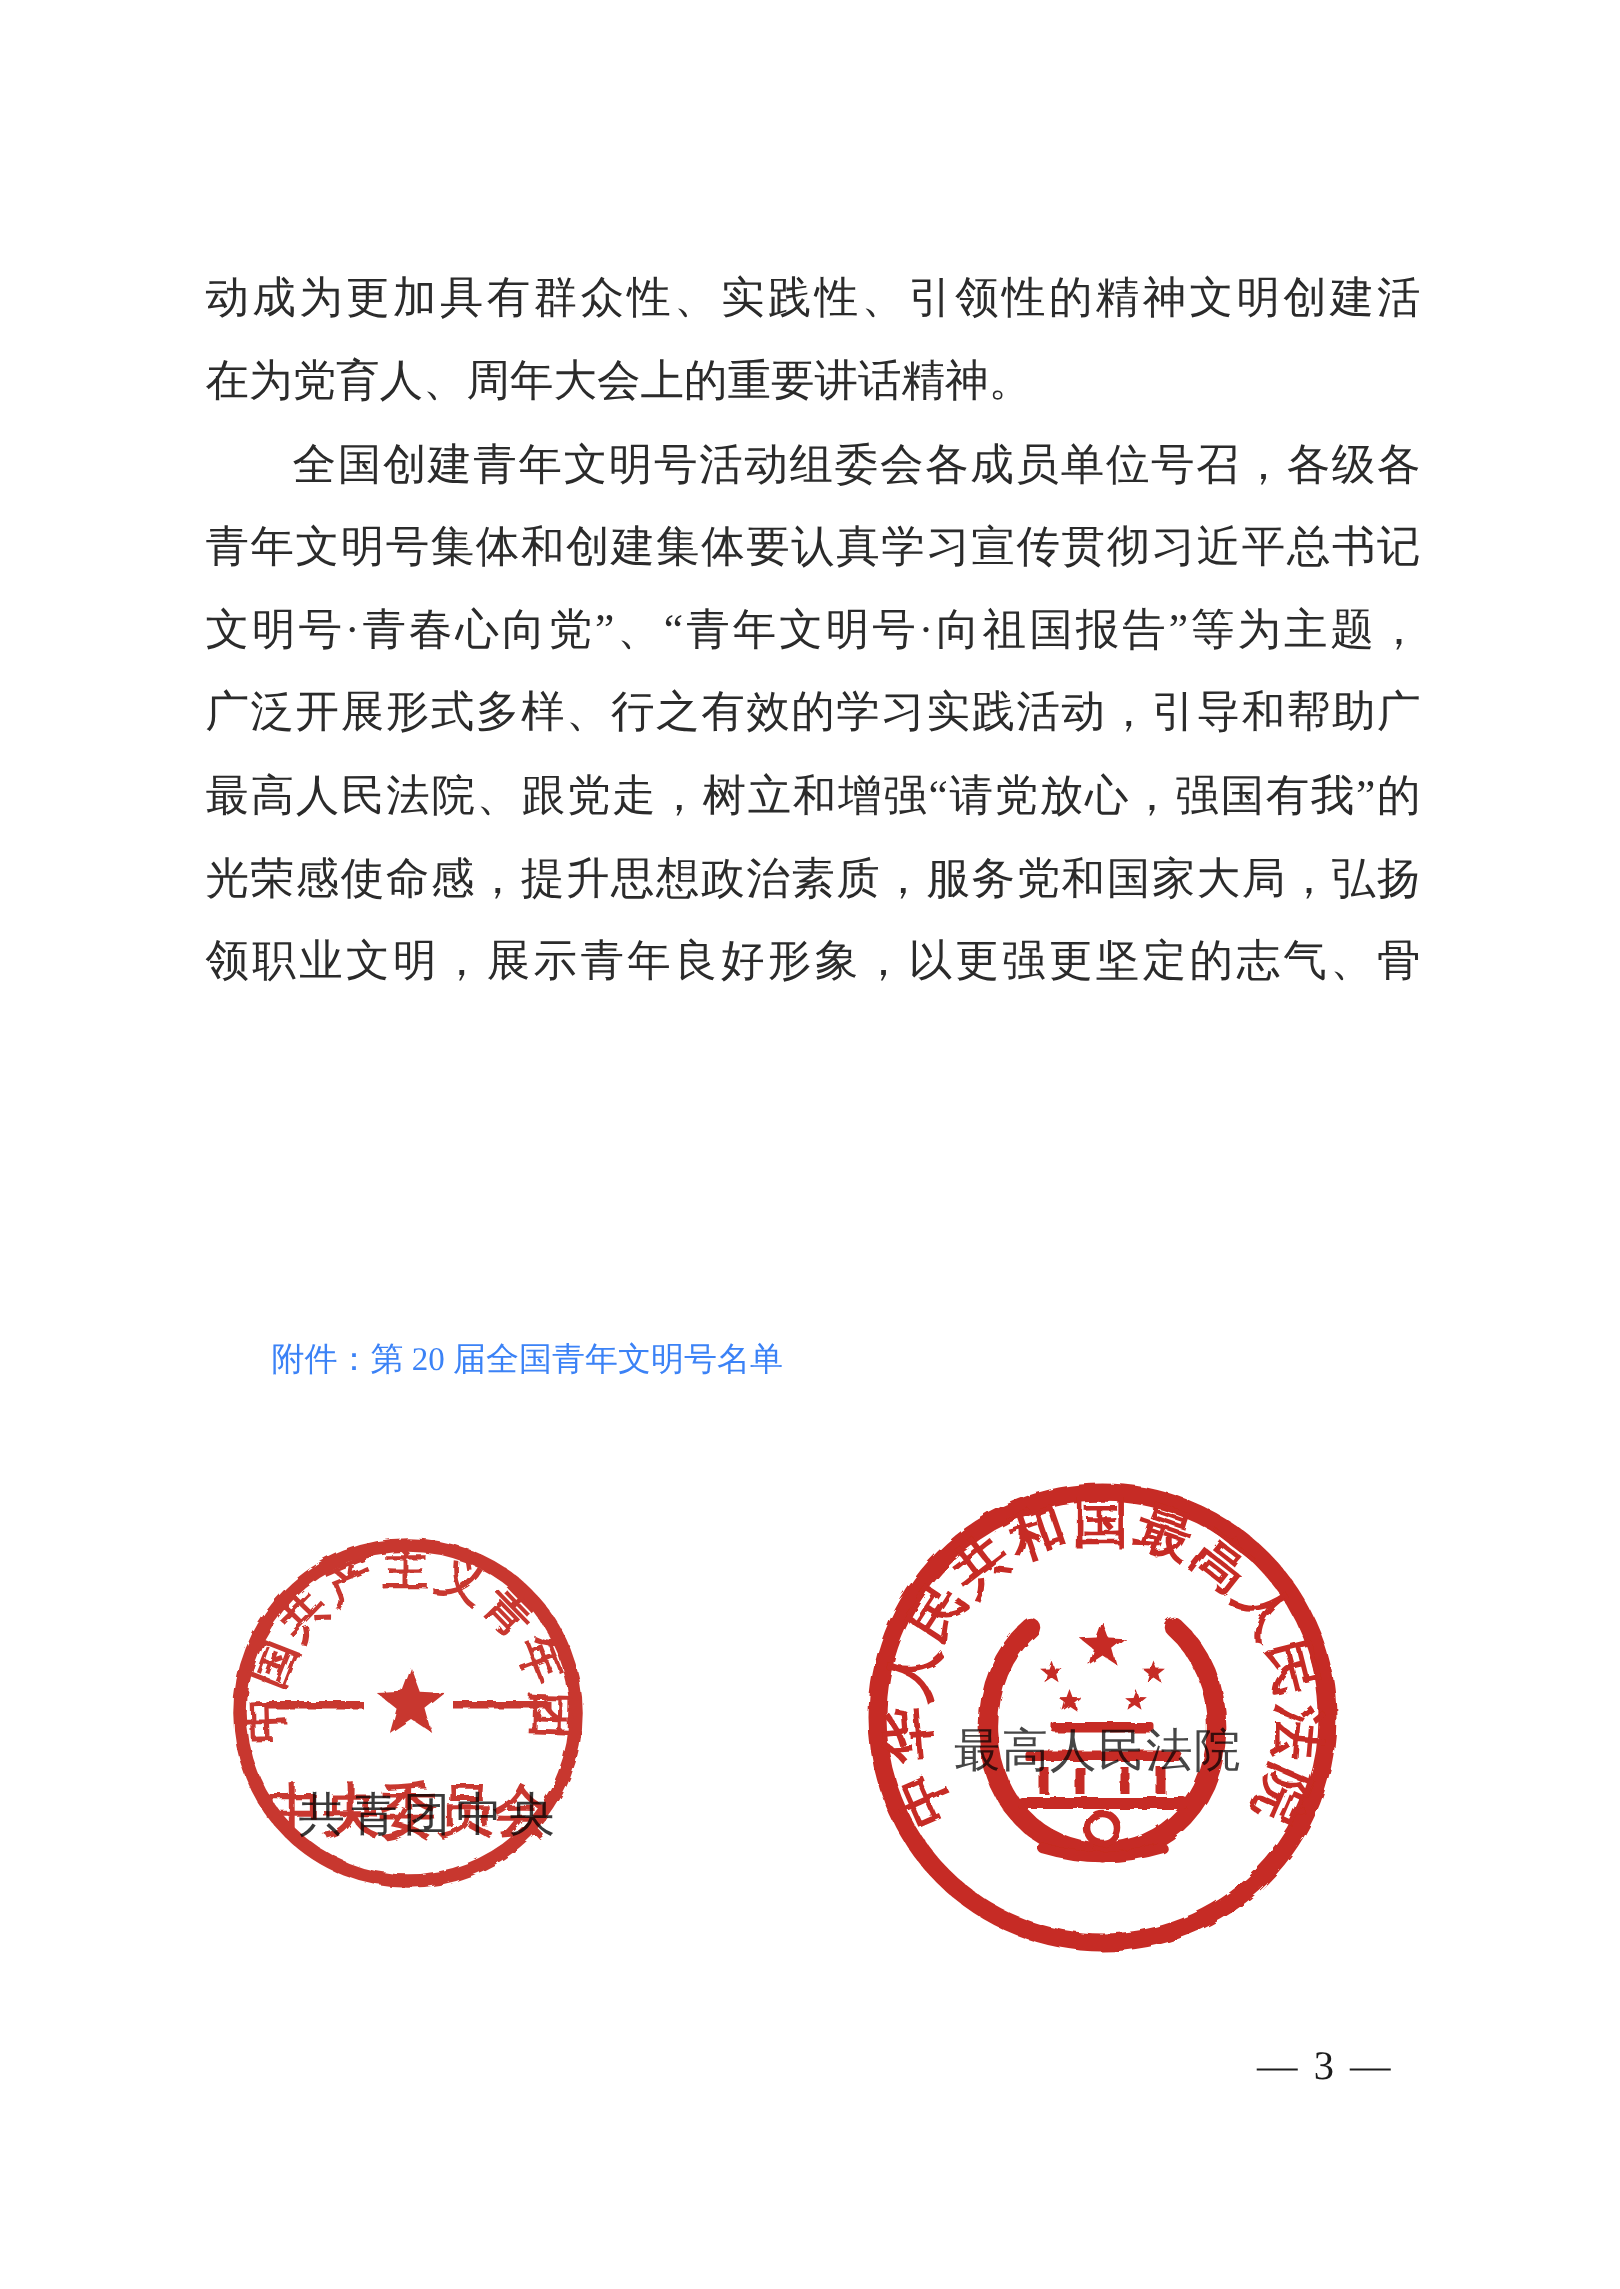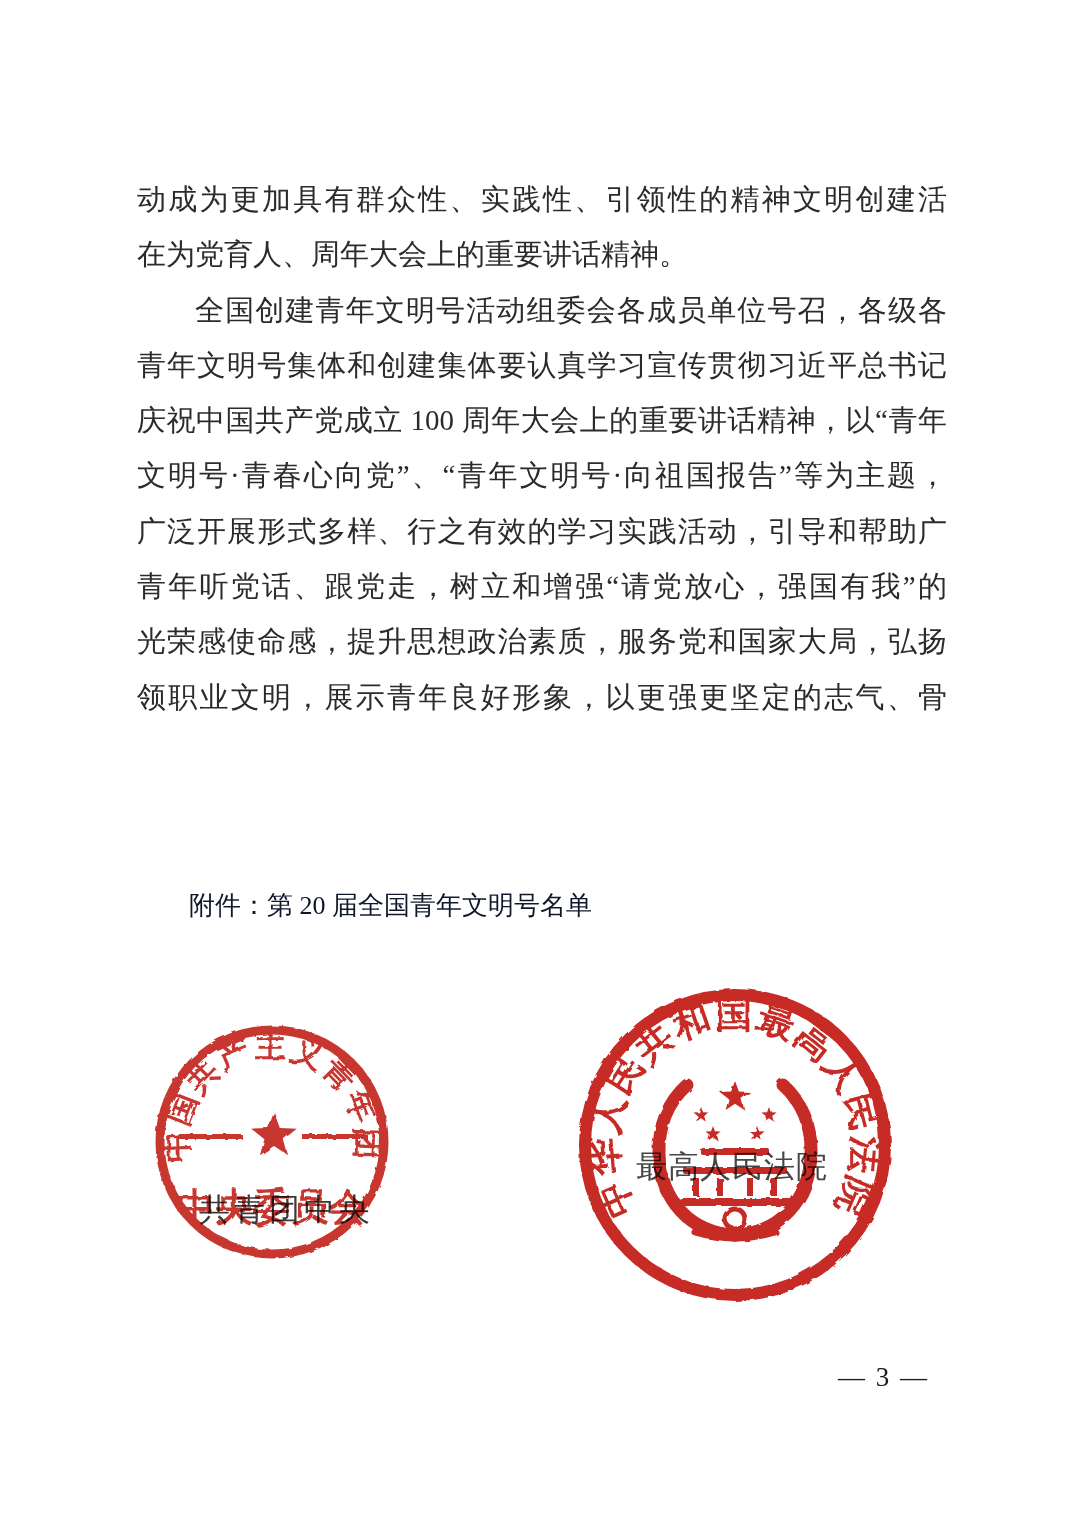--- a/index.html
+++ b/index.html
@@ -14,21 +14,21 @@
   .line{
     height:55.3px;line-height:55.3px;overflow:hidden;white-space:nowrap;
   }
   .line.just{
     text-align:justify;white-space:normal;
   }
   .line.just::after{content:"";display:inline-block;width:100%;height:0;}
   .line.indent{text-indent:2em;}
   .attachment{
     position:absolute;left:137px;top:884px;width:810px;height:44px;line-height:44px;
-    font-size:26px;text-indent:2em;color:#0f172a;
+    font-size:22px;text-indent:2em;color:#3b82f6;
   }
   .signature{
     position:absolute;z-index:1;font-size:31px;color:#3a3a3a;white-space:nowrap;
     font-family:"Liberation Serif","DejaVu Serif",serif;
   }
   .signature.league{left:199px;top:1149px;letter-spacing:4px;margin-top:40px;}
   .signature.court{left:636px;top:1146px;letter-spacing:1px;color:#464646;}
   .seal{
     position:absolute;z-index:2;mix-blend-mode:multiply;opacity:0.96;
   }
@@ -42,24 +42,23 @@
 </head>
 <body>
 
 <div class="page">
 
   <div class="text-block">
     <div class="line just">动成为更加具有群众性、实践性、引领性的精神文明创建活动，</div>
     <div class="line">在为党育人、周年大会上的重要讲话精神。</div>
     <div class="line just indent">全国创建青年文明号活动组委会各成员单位号召，各级各类</div>
     <div class="line just">青年文明号集体和创建集体要认真学习宣传贯彻习近平总书记在</div>
-    <div class="line just">庆祝中国共产党成立 100 周年大会上的重要讲话精神，以“青年</div>
     <div class="line just">文明号·青春心向党”、“青年文明号·向祖国报告”等为主题，</div>
     <div class="line just">广泛开展形式多样、行之有效的学习实践活动，引导和帮助广大</div>
-    <div class="line just">青年听党话、跟党走，树立和增强“请党放心，强国有我”的</div>
+    <div class="line just">最高人民法院、跟党走，树立和增强“请党放心，强国有我”的</div>
     <div class="line just">光荣感使命感，提升思想政治素质，服务党和国家大局，弘扬引</div>
     <div class="line just">领职业文明，展示青年良好形象，以更强更坚定的志气、骨气、</div>
   </div>
 
   <div class="attachment">附件：第 20 届全国青年文明号名单</div>
 
   <div class="signature league">共青团中央</div>
 
   <div class="seal league">
     <svg width="250" height="250" viewBox="0 0 250 250" xmlns="http://www.w3.org/2000/svg">

